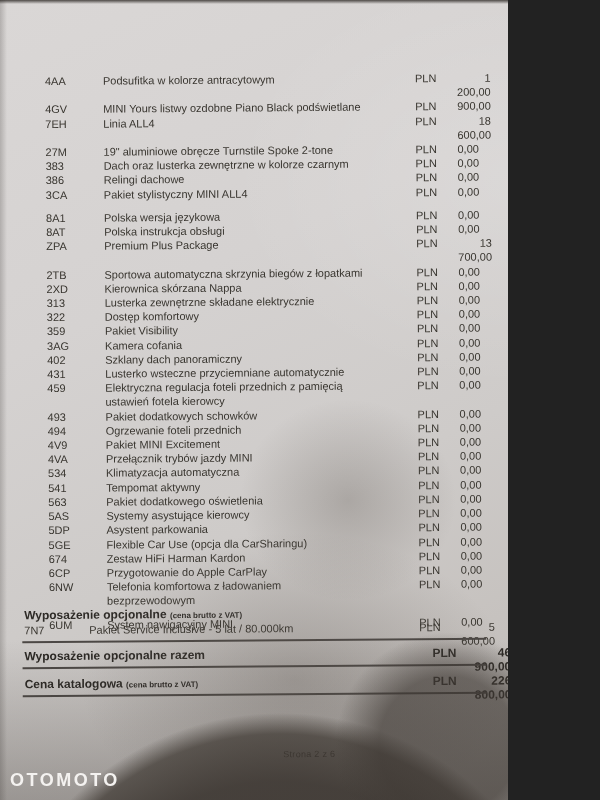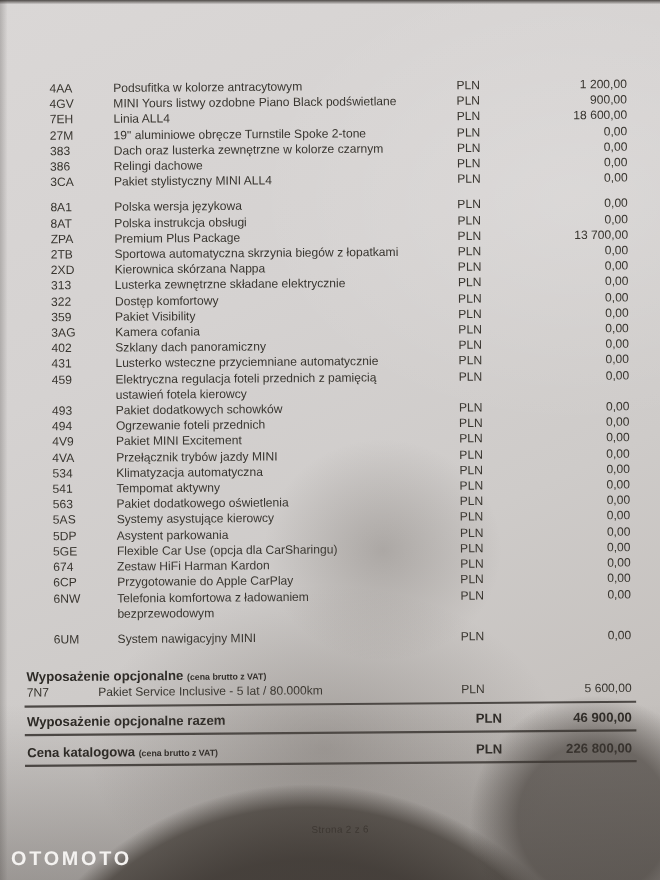--- a/index.html
+++ b/index.html
@@ -1,17 +1,17 @@
 <!DOCTYPE html>
 <html><head>
 <meta charset="utf-8">
 <style>
   html,body{margin:0;padding:0;background:#222;}
   .stage{
-    position:relative;width:600px;height:800px;overflow:hidden;
+    position:relative;width:508px;height:800px;overflow:hidden;
     font-family:"Liberation Sans","DejaVu Sans",sans-serif;
     background:
       radial-gradient(ellipse 420px 300px at 520px 180px, rgba(255,255,255,0.16), rgba(255,255,255,0) 70%),
       linear-gradient(155deg,#dad7d6 0%,#d5d2d1 35%,#cecbc9 62%,#c6c2bf 82%,#bcb8b4 100%);
   }
   
   .top-edge{position:absolute;left:0;top:0;width:100%;height:4px;
     background:linear-gradient(to bottom,#4e4a47,rgba(78,74,71,0));}
   .left-edge{position:absolute;left:0;top:0;width:7px;height:100%;
     background:linear-gradient(to right,rgba(40,36,33,0.22),rgba(40,36,33,0));}

